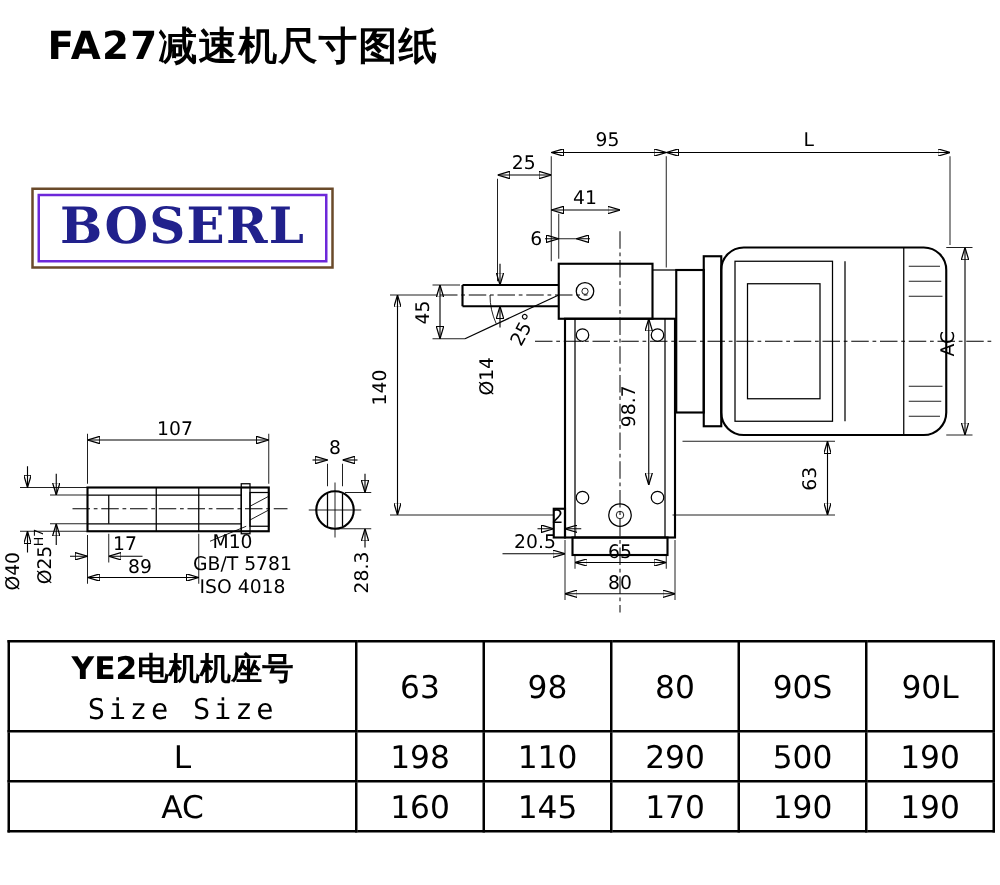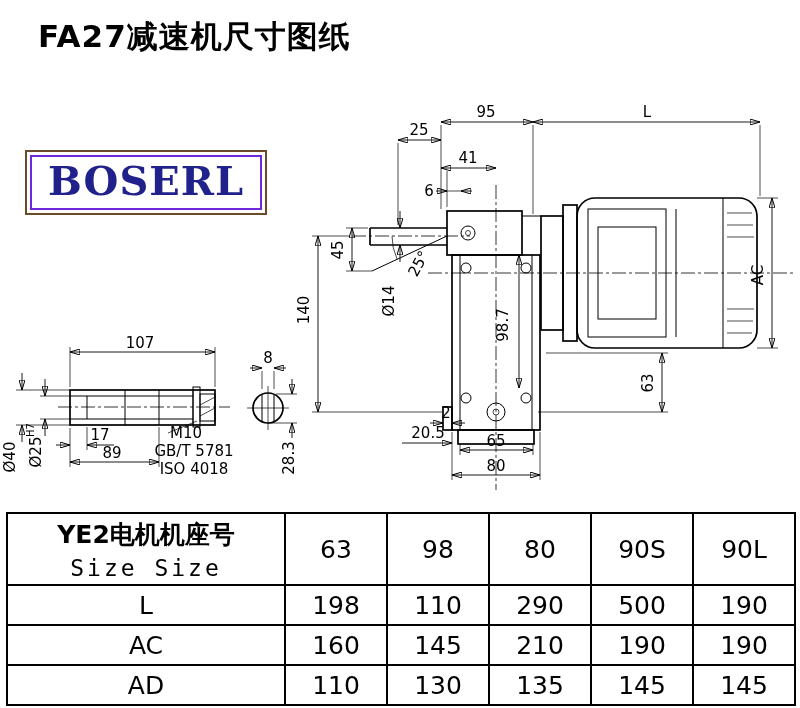--- a/index.html
+++ b/index.html
@@ -245,26 +245,18 @@
     <td>198</td>
     <td>110</td>
     <td>290</td>
     <td>500</td>
     <td>190</td>
   </tr>
   <tr class="row">
     <td>AC</td>
     <td>160</td>
     <td>145</td>
-    <td>210</td>
+    <td>170</td>
     <td>190</td>
     <td>190</td>
   </tr>
-  <tr class="row">
-    <td>AD</td>
-    <td>110</td>
-    <td>130</td>
-    <td>135</td>
-    <td>145</td>
-    <td>145</td>
-  </tr>
 </tbody>
   </table>
 
 </body></html>

